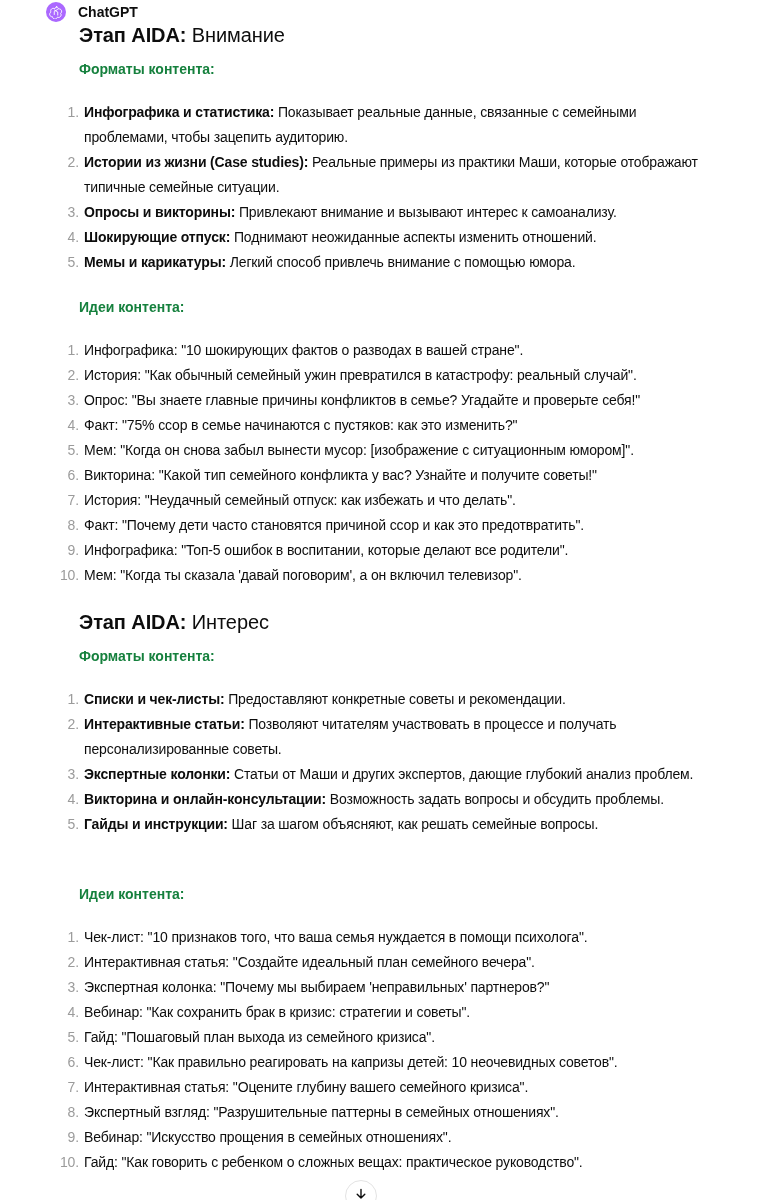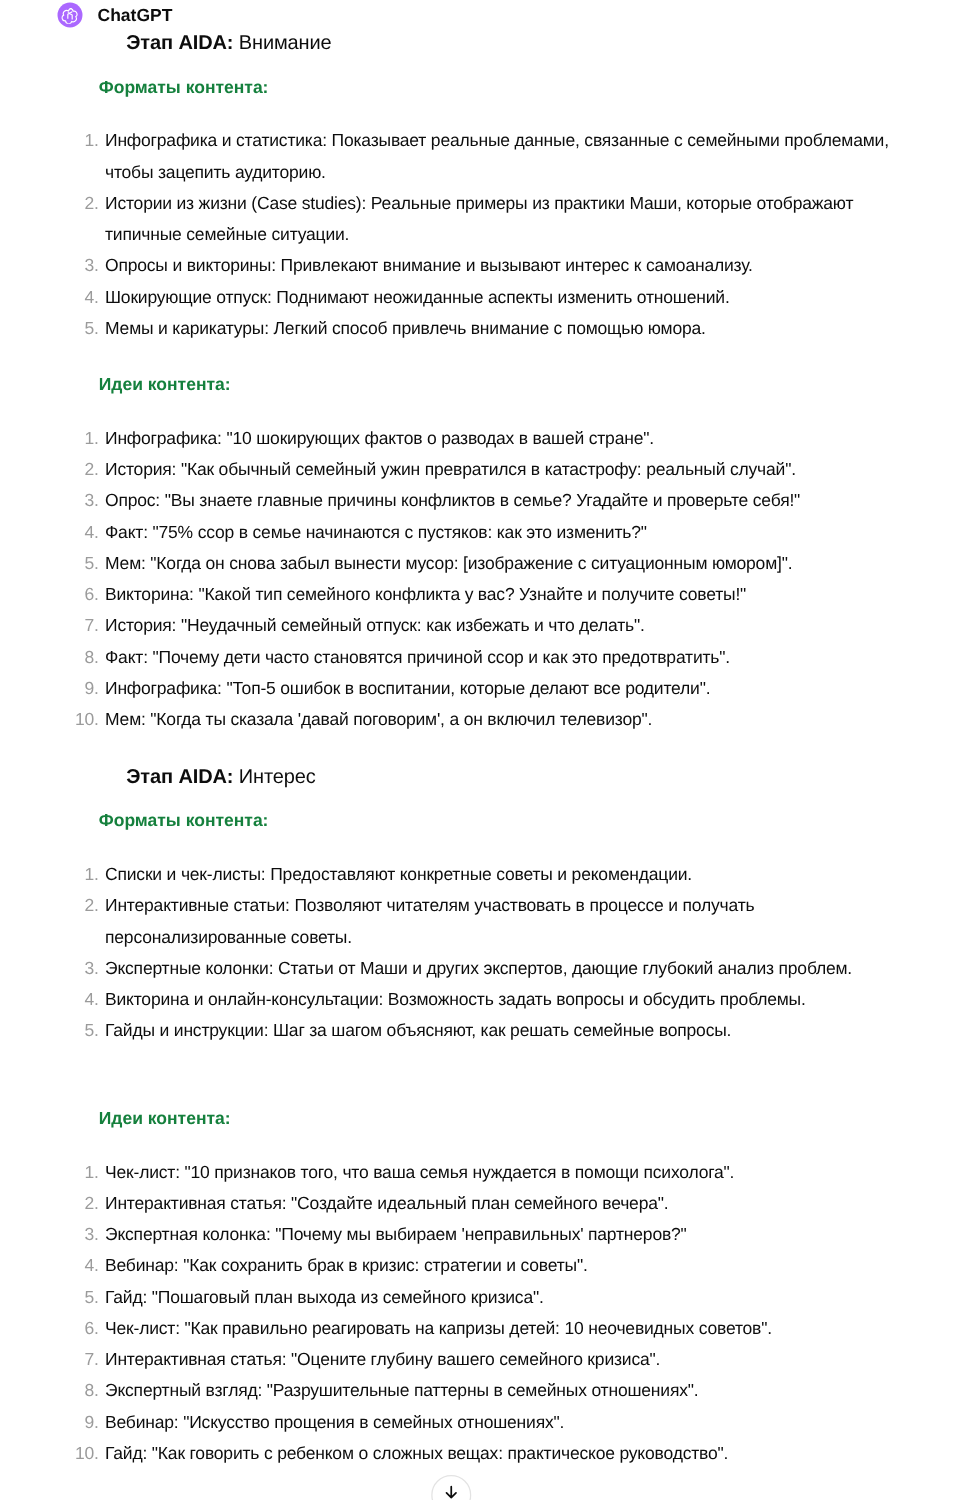--- a/index.html
+++ b/index.html
@@ -40,26 +40,25 @@
       font-weight: 700;
       color: #0d0d0d;
     }
     .content {
       position: absolute;
       left: 79px;
       top: 22px;
       width: 640px;
     }
     h3 {
-      font-size: 16px;
+      font-size: 20px;
       font-weight: 400;
       line-height: 26px;
       color: #0d0d0d;
       letter-spacing: -0.1px;
-      margin-left: 22px;
     }
     h3 b { font-weight: 700; }
     .sub {
       font-size: 14px;
       font-weight: 700;
       line-height: 20px;
       color: #15803d;
     }
     ol {
       list-style: none;
@@ -73,21 +72,21 @@
       color: #0d0d0d;
       letter-spacing: -0.15px;
     }
     ol li .num {
       position: absolute;
       left: 0;
       width: 24px;
       text-align: right;
       color: #9b9b9b;
     }
-    ol li b { font-weight: 400; text-align: right; }
+    ol li b { font-weight: 700; text-align: right; }
 
     .s1-h { position: absolute; top: 0; left: 0; }
     .s1-f { position: absolute; top: 37px; left: 0; }
     .s1-fl { position: absolute; top: 78px; left: 0; width: 660px; }
     .s1-i { position: absolute; top: 275px; left: 0; }
     .s1-il { position: absolute; top: 316px; left: 0; width: 660px; }
     .s2-h { position: absolute; top: 587px; left: 0; }
     .s2-f { position: absolute; top: 624px; left: 0; }
     .s2-fl { position: absolute; top: 665px; left: 0; width: 660px; }
     .s2-i { position: absolute; top: 862px; left: 0; }

